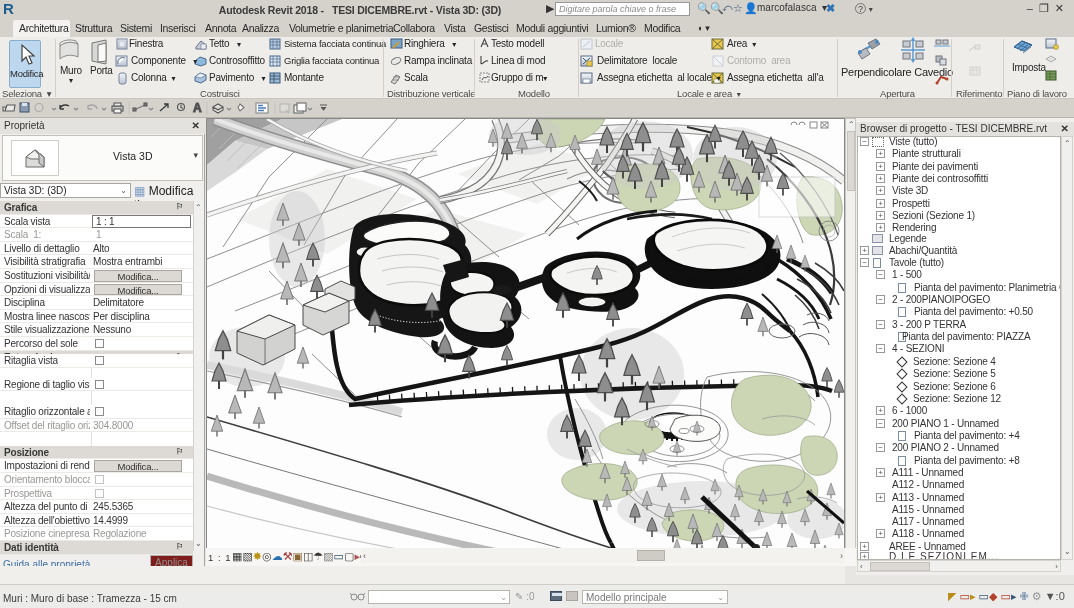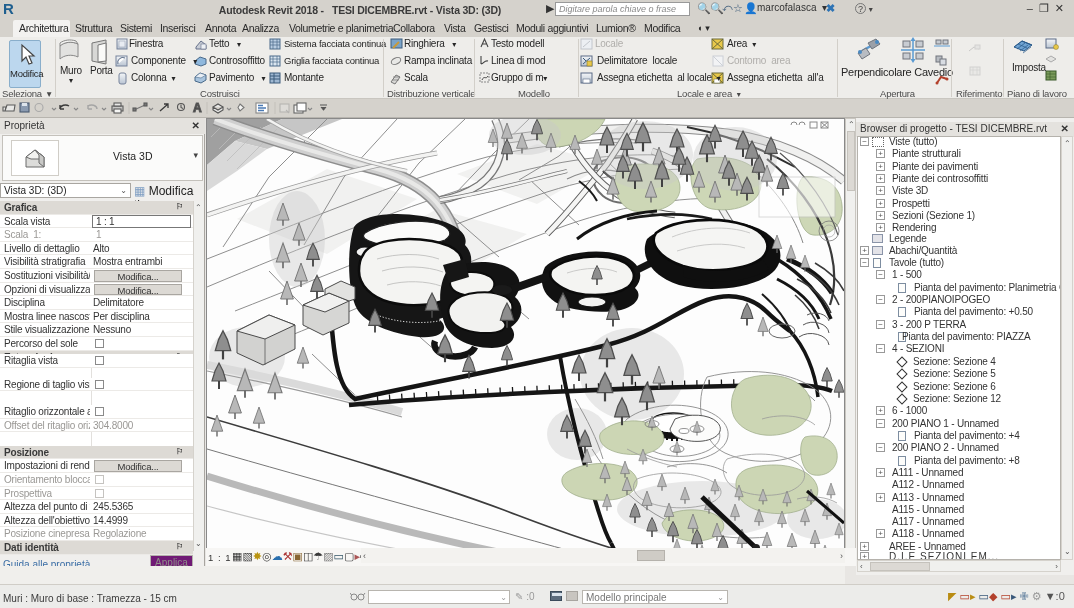--- a/index.html
+++ b/index.html
@@ -428,21 +428,21 @@
         <span class="nm">Posizione cinepresa</span>
         <span class="vl">Regolazione</span>
       </div>
     <div class="prow shead" style="top:340px;">
         <span class="nm" style="font-weight:bold;">Dati identità</span>
         <span style="position:absolute; right:10px; top:1px; font-size:8px;">⚐</span>
       </div>
   </div>
 
   <div style="position:absolute; left:3px; top:441px; width:120px; font-size:10px; color:#3b6ea5; text-decoration:underline;">Guida alle proprietà</div>
-  <div style="position:absolute; left:150px; top:437px; width:43px; height:15px; background:#701a75; border:1px solid #b5b2ac; font-size:10px; color:#8f8d89; text-align:center; line-height:14px;">Applica</div>
+  <div style="position:absolute; left:150px; top:437px; width:43px; height:15px; background:#7f1d1d; border:1px solid #b5b2ac; font-size:10px; color:#8f8d89; text-align:center; line-height:14px;">Applica</div>
 
   <div style="position:absolute; left:193px; top:83px; width:11px; height:350px; background:#f0f0ee; border-left:1px solid #d5d2cc;">
     <div style="position:absolute; left:1px; top:2px; font-size:8px; color:#555;">⌃</div>
     <div style="position:absolute; left:1px; top:338px; font-size:8px; color:#555;">⌄</div>
   </div>
 </div>
 
 <div id="canvas">
 <svg width="637" height="446" viewBox="0 0 637 446" style="position:absolute; left:0; top:0;">
   <defs>

